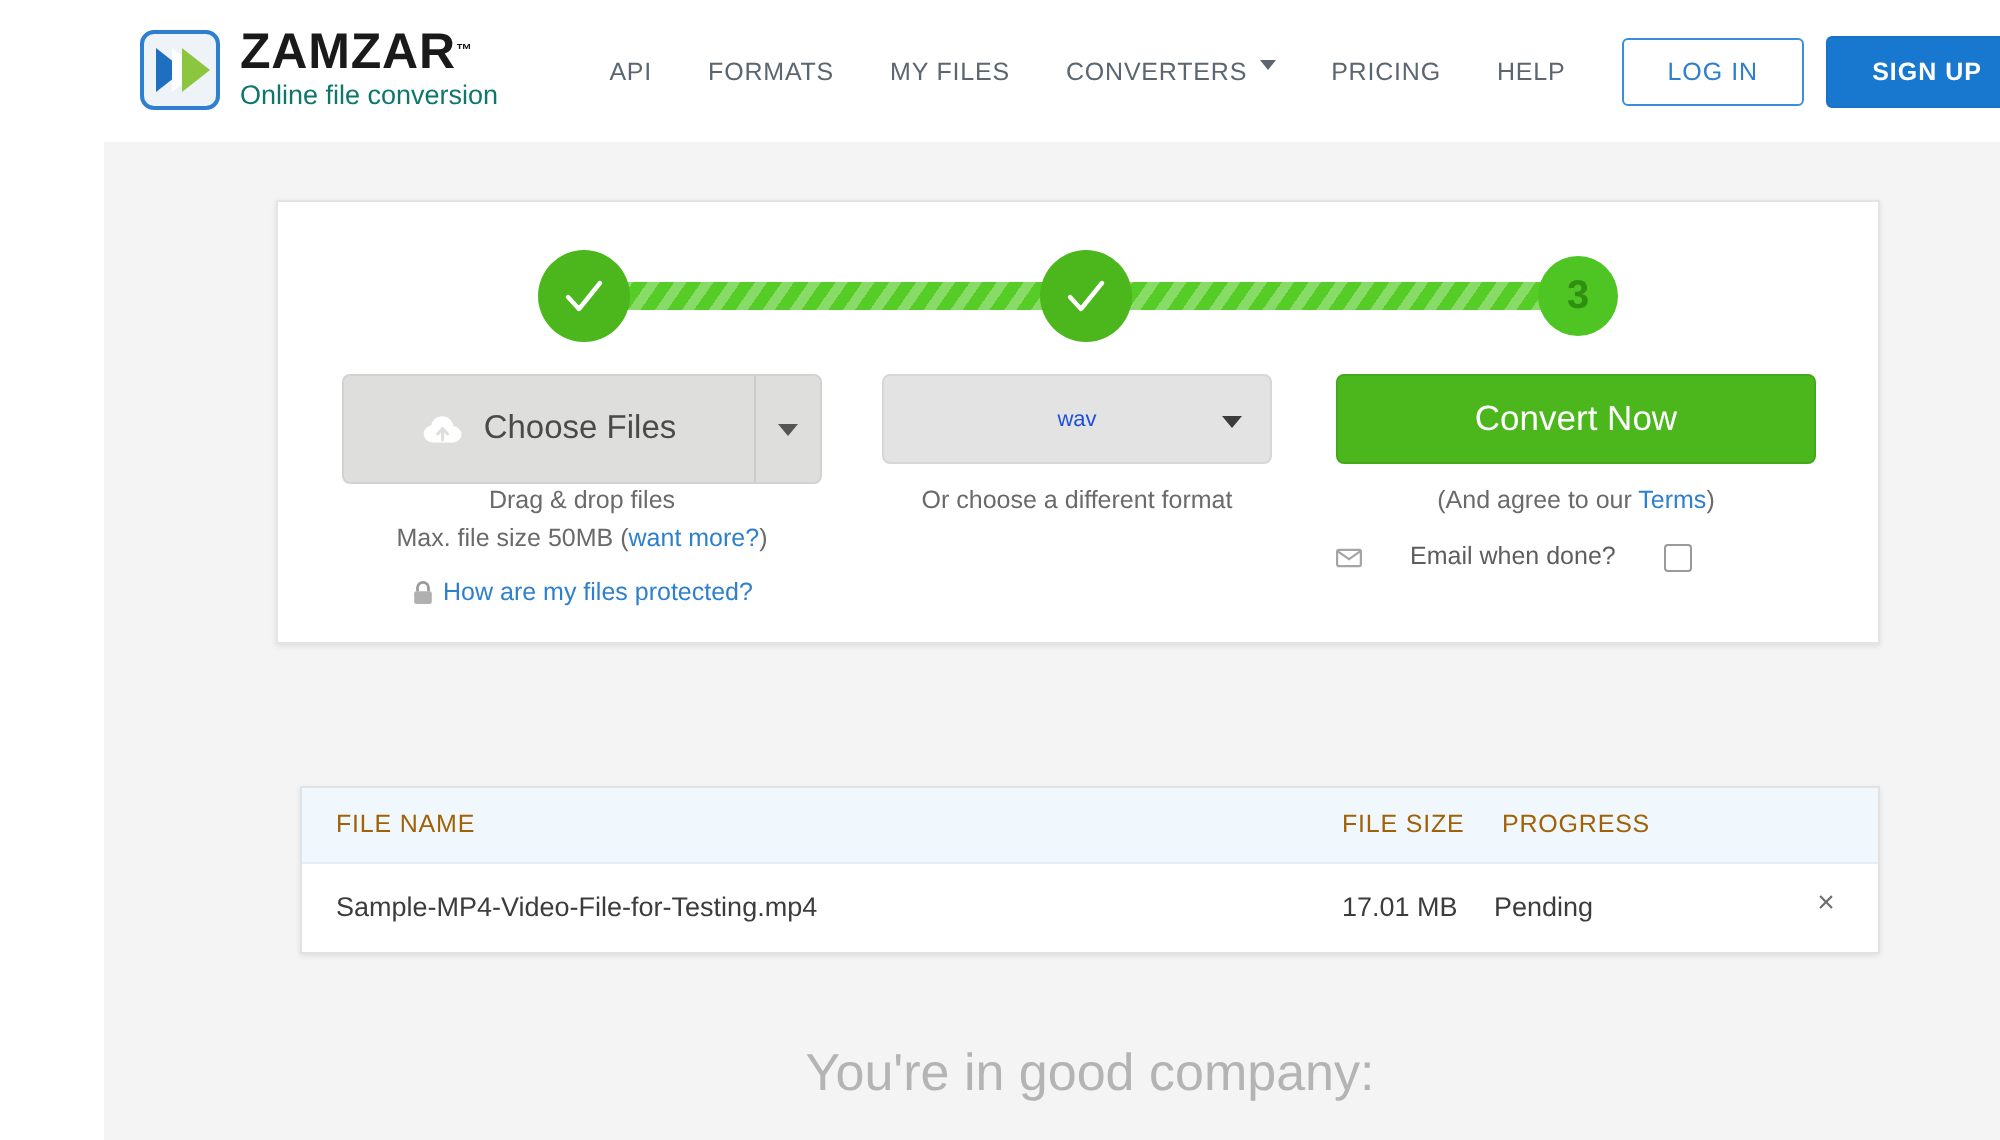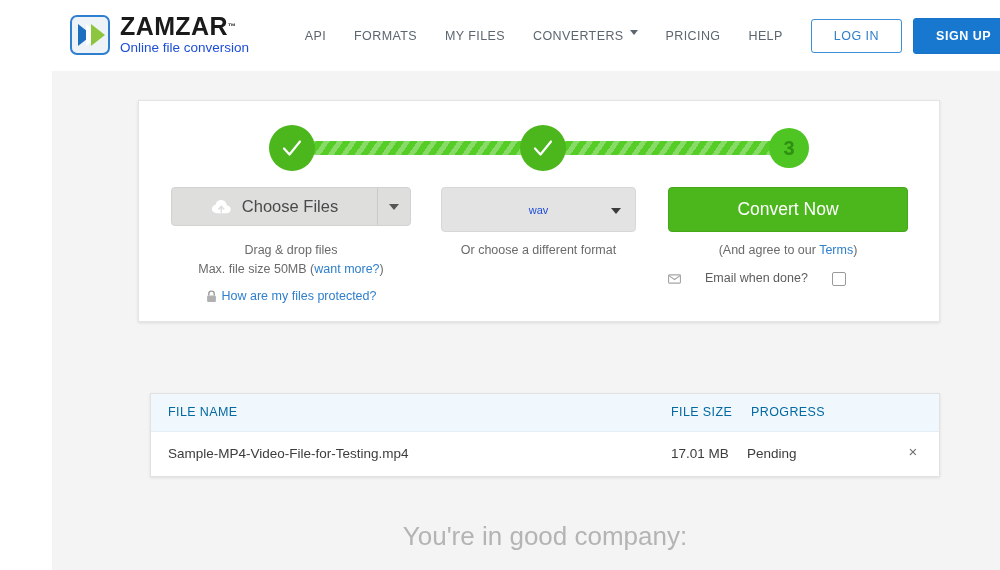--- a/index.html
+++ b/index.html
@@ -66,21 +66,21 @@
     display: inline-block;
   }
   .logo-tm {
     font-size: 8px;
     font-weight: bold;
     vertical-align: super;
     color: #1a1a1a;
   }
   .logo-tagline {
     font-size: 13.5px;
-    color: #1d4ed8;
+    color: #0f766e;
     margin-top: 2px;
   }
   .nav {
     position: absolute;
     right: 24px; top: 0;
     height: 71px;
     display: flex;
     align-items: center;
     gap: 0;
   }
@@ -197,21 +197,21 @@
   }
   
   .controls {
     position: absolute;
     left: 0; top: 86px; right: 0;
     height: 46px;
   }
   .choose-files {
     position: absolute;
     left: 32px; top: 0;
-    width: 240px; height: 39px;
+    width: 240px; height: 55px;
     background: #dededd;
     border: 1px solid #d2d2d1;
     border-radius: 4px;
     box-sizing: border-box;
     display: flex;
     align-items: center;
     cursor: pointer;
   }
   .choose-main {
     flex: 1;
@@ -345,21 +345,21 @@
   .table-head {
     height: 37px;
     background: #f0f8fd;
     border-bottom: 1px solid #e3eef6;
     position: relative;
   }
   .th {
     position: absolute;
     top: 11px;
     font-size: 12.5px;
-    color: #0369a1;
+    color: #a16207;
     letter-spacing: 0.4px;
   }
   .th.name { left: 17px; }
   .th.size { left: 520px; }
   .th.prog { left: 600px; }
   .table-row {
     height: 44px;
     position: relative;
     background: #ffffff;
   }

